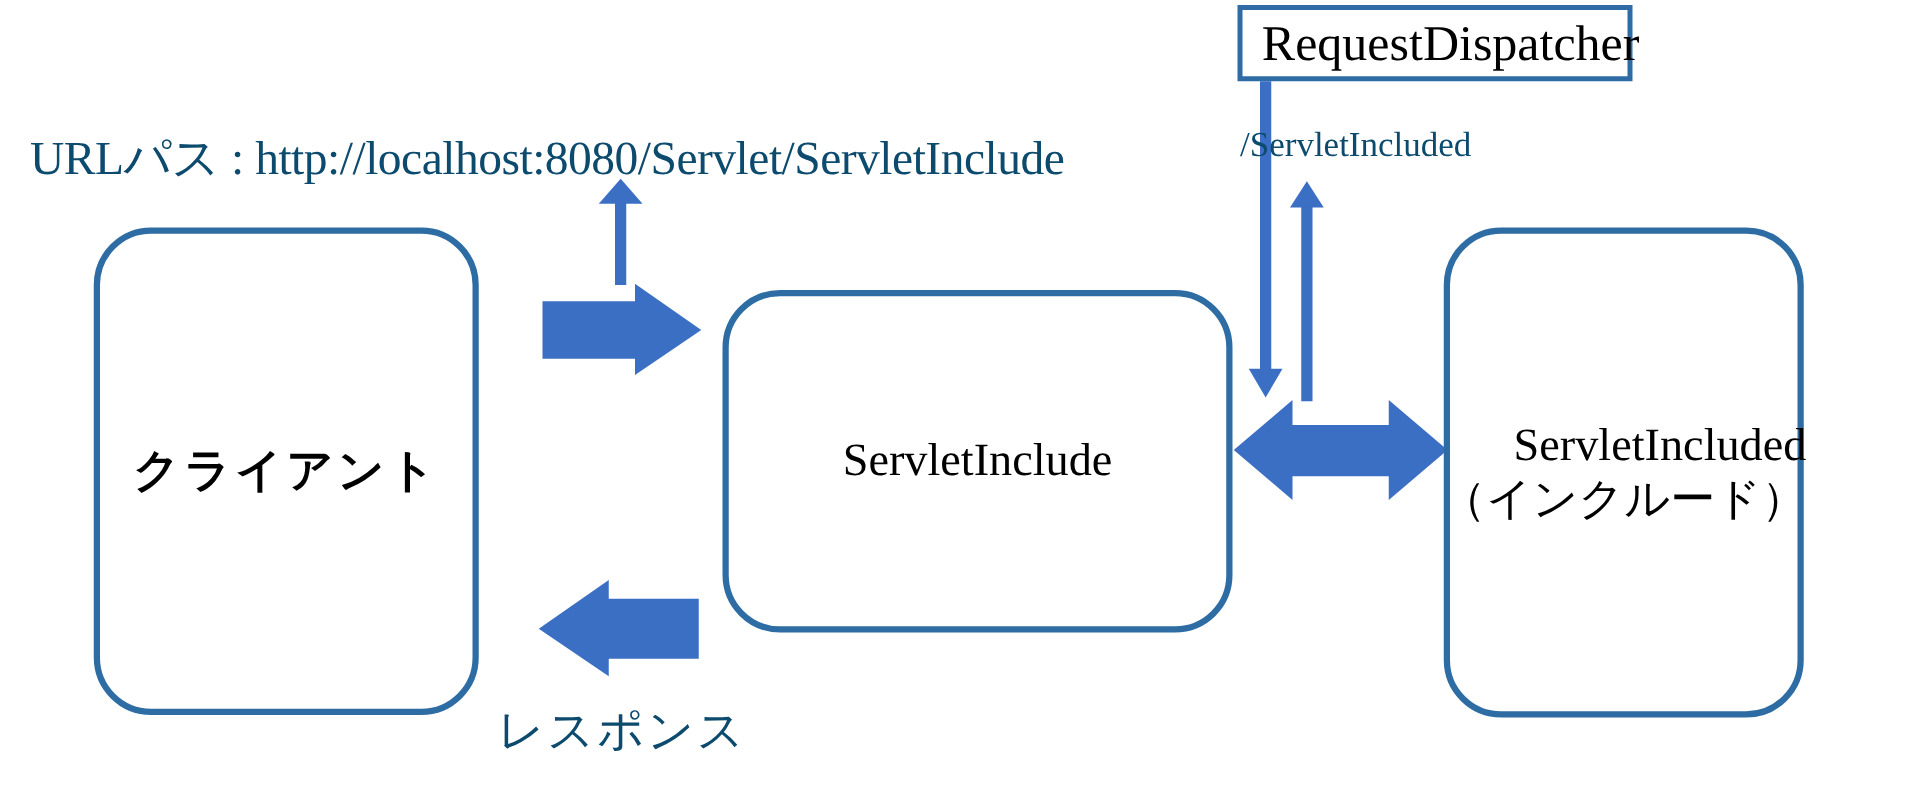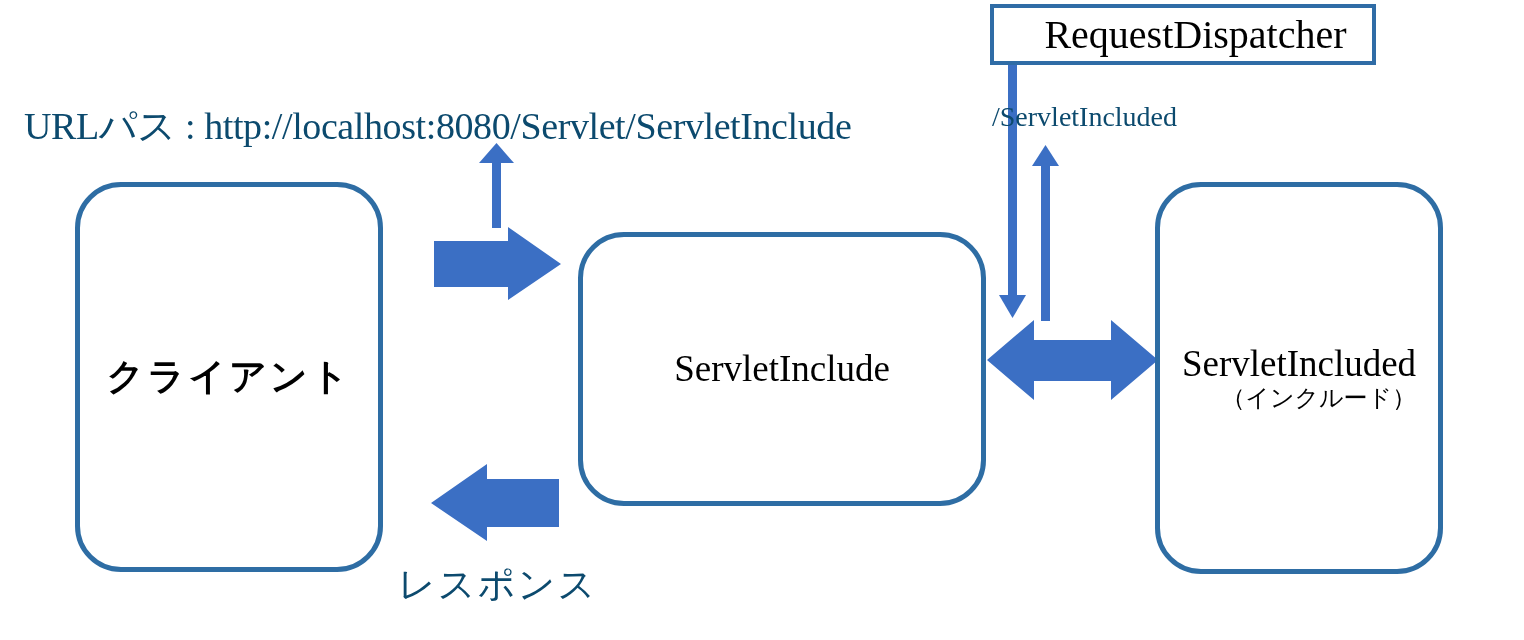--- a/index.html
+++ b/index.html
@@ -43,21 +43,21 @@
     white-space: nowrap;
   }
   .node-label.gothic {
     font-family: "DejaVu Sans", "Liberation Sans", sans-serif;
     font-weight: bold;
     letter-spacing: 3px;
   }
   .node-label.gothic-sub {
     font-family: "DejaVu Sans", "Liberation Sans", sans-serif;
     font-weight: normal;
-    font-size: 24px;
+    font-size: 36px;
     letter-spacing: 0px;
   }
   #client-box {
     left: 75px;
     top: 182px;
     width: 308px;
     height: 390px;
   }
   #servlet-include-box {
     left: 578px;
@@ -69,21 +69,21 @@
   #servlet-included-box {
     left: 1155px;
     top: 182px;
     width: 288px;
     height: 392px;
   }
   #request-dispatcher-box {
     position: absolute;
     left: 990px;
     top: 4px;
-    width: 386px;
+    width: 316px;
     height: 61px;
     box-sizing: border-box;
     border: 4px solid #2f6ca6;
     background: #ffffff;
     display: flex;
     align-items: center;
     justify-content: center;
     padding-left: 25px;
   }
   #request-dispatcher-label {

